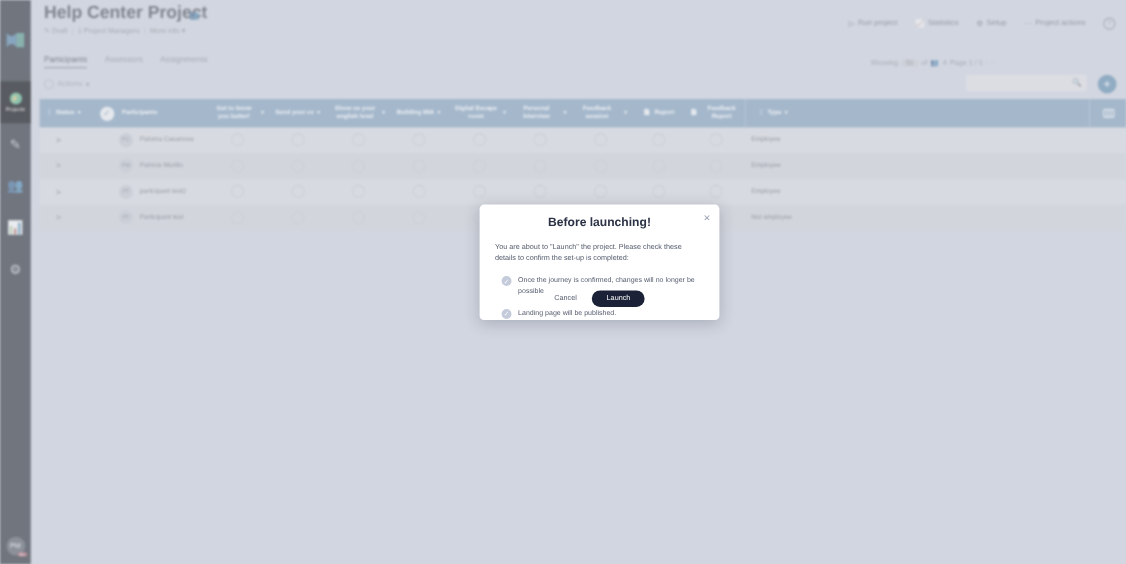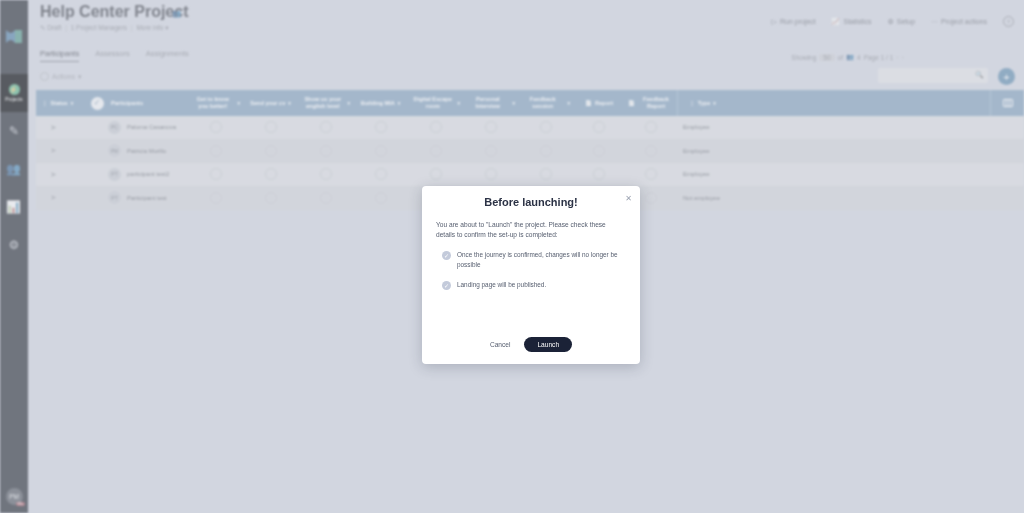--- a/index.html
+++ b/index.html
@@ -180,22 +180,22 @@
     width: 12px; height: 12px; border-radius: 50%;
     border: 1px solid #c4cad8;
   }
   .c-type {
     width: 50px; justify-content: flex-start; padding-left: 6px;
     font-size: 6px; color: #6f7789;
   }
 
   
   .modal {
-    position: absolute; left: 422px; top: 186px;
-    width: 218px; height: 178px;
+    position: absolute; left: 436px; top: 186px;
+    width: 218px; height: 105px;
     background: #ffffff; border-radius: 4px;
     box-shadow: 0 3px 14px rgba(30,40,60,.22);
   }
   .modal-title {
     text-align: center; font-size: 11px; font-weight: bold;
     color: #2b3245; padding-top: 10px;
   }
   .modal-close {
     position: absolute; right: 8px; top: 9px;
     font-size: 8px; color: #9aa1b0; line-height: 1;

